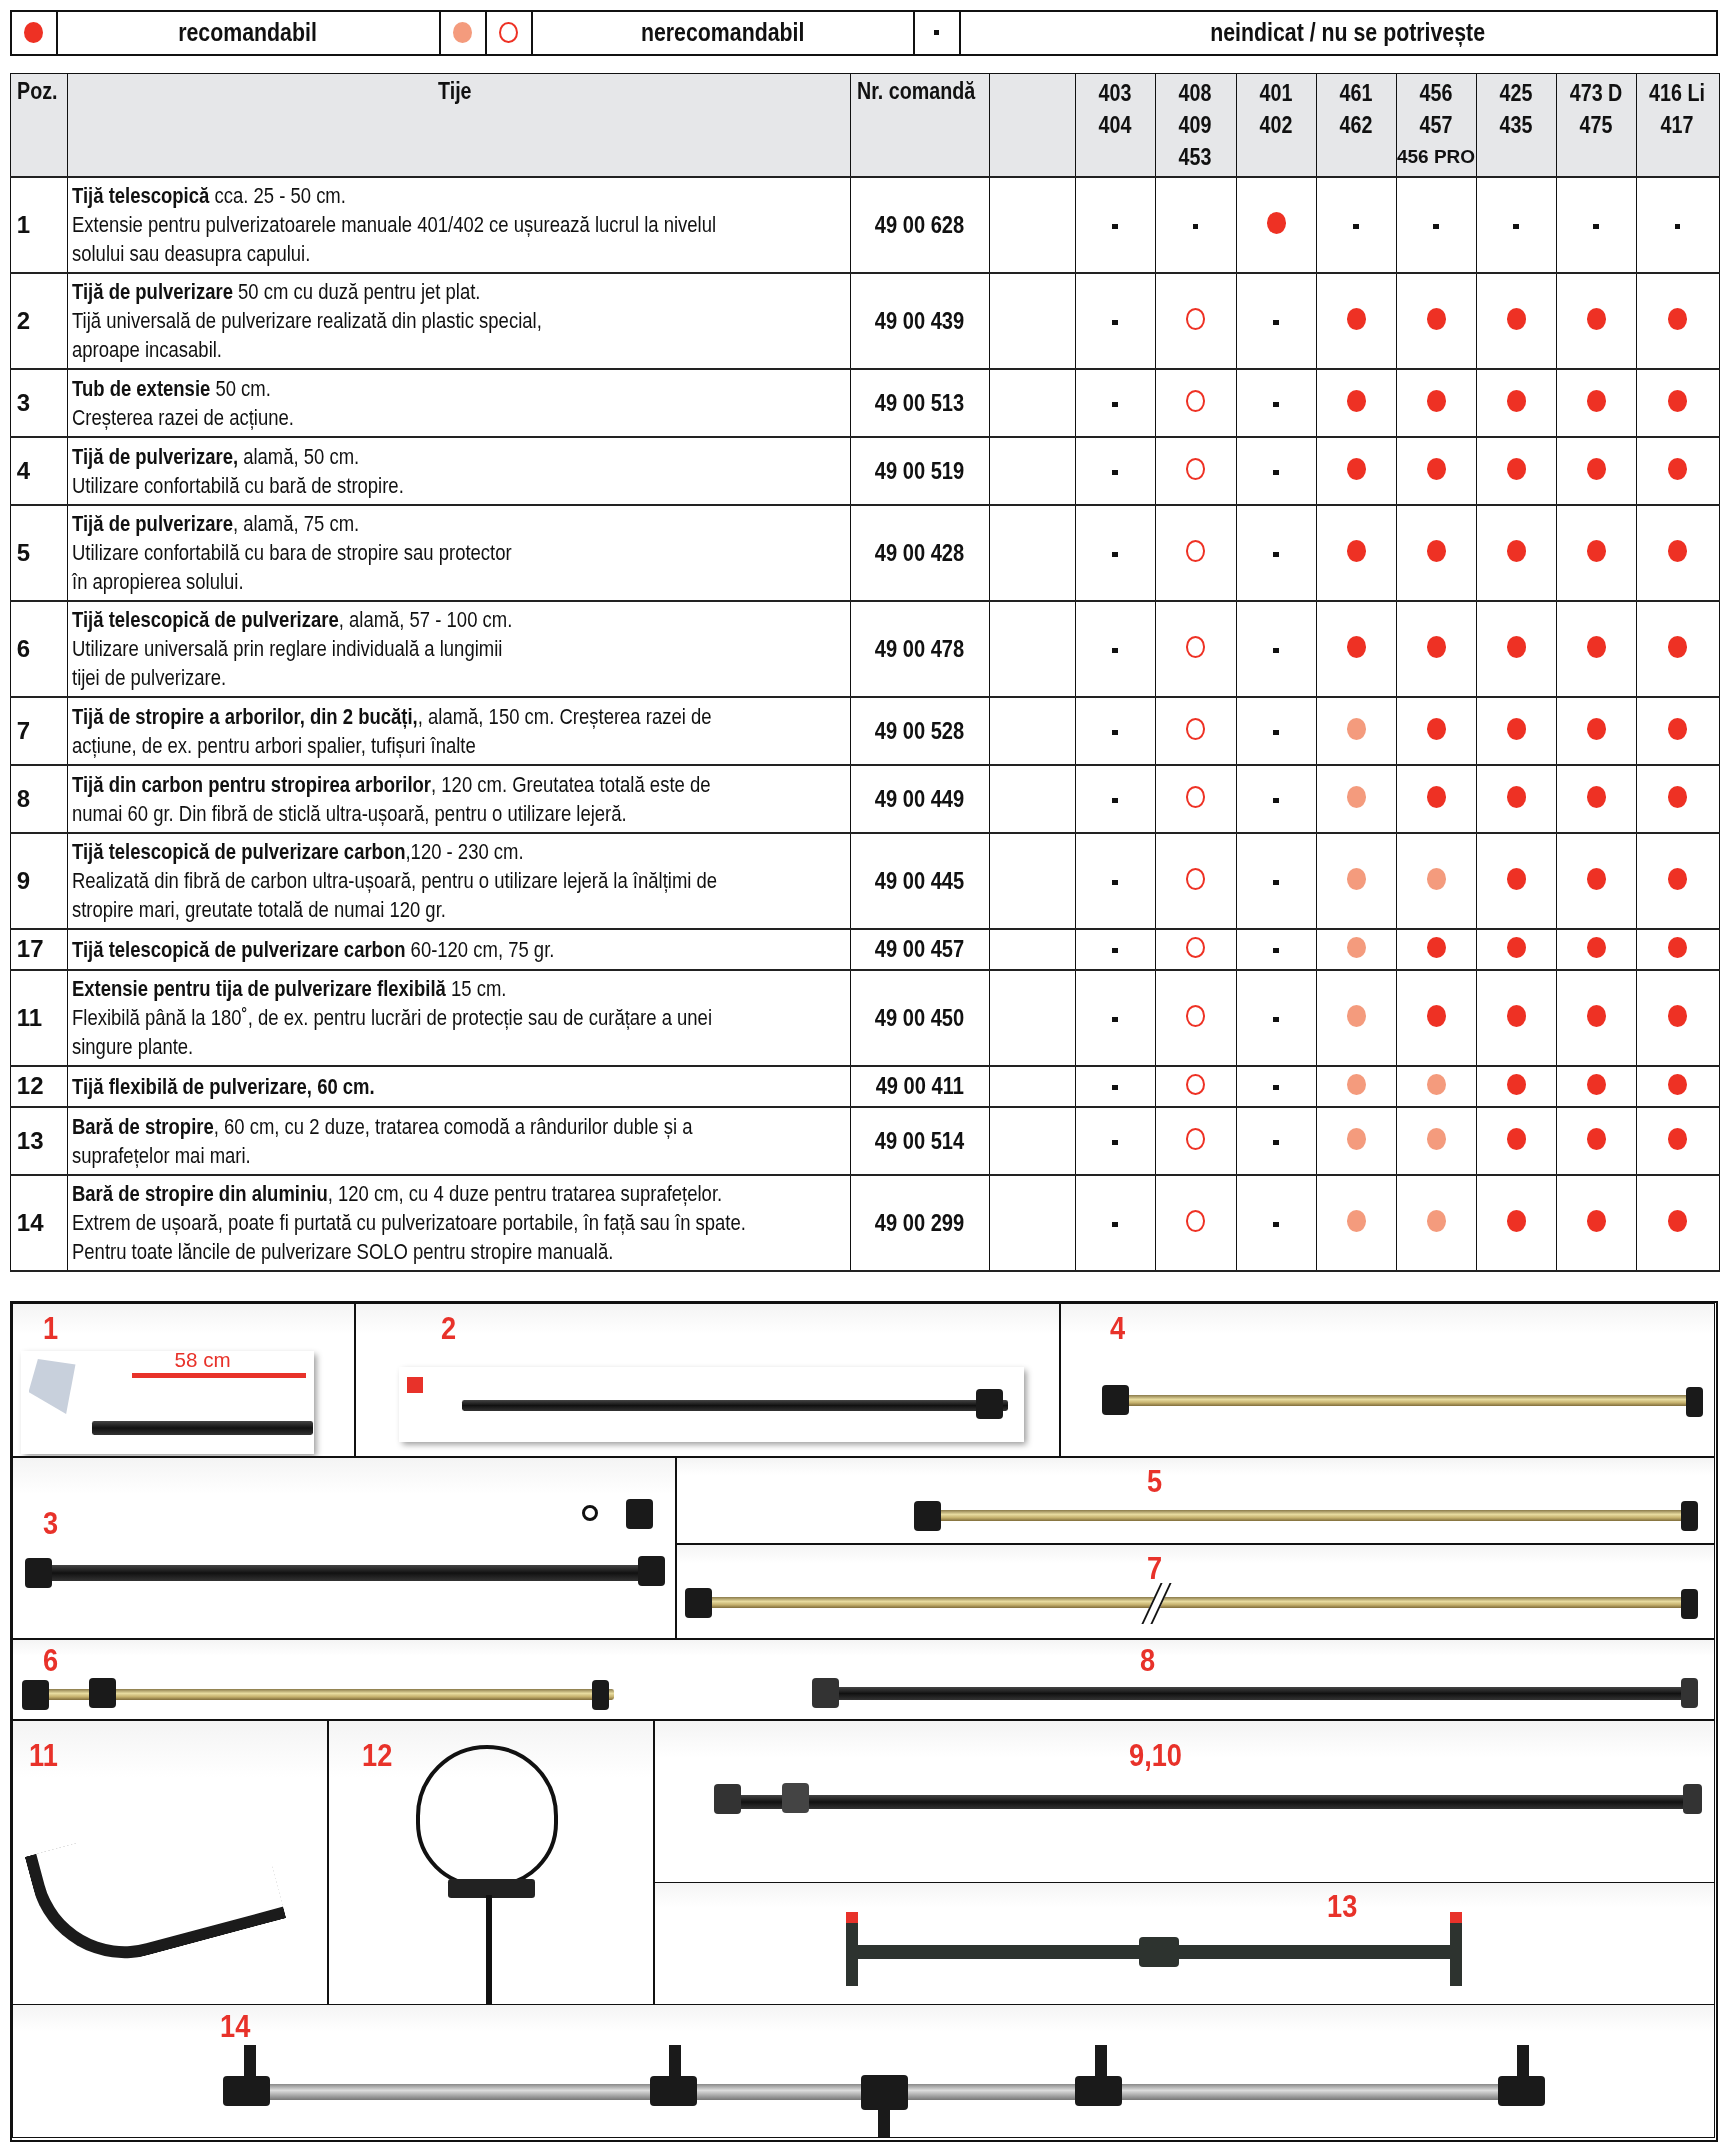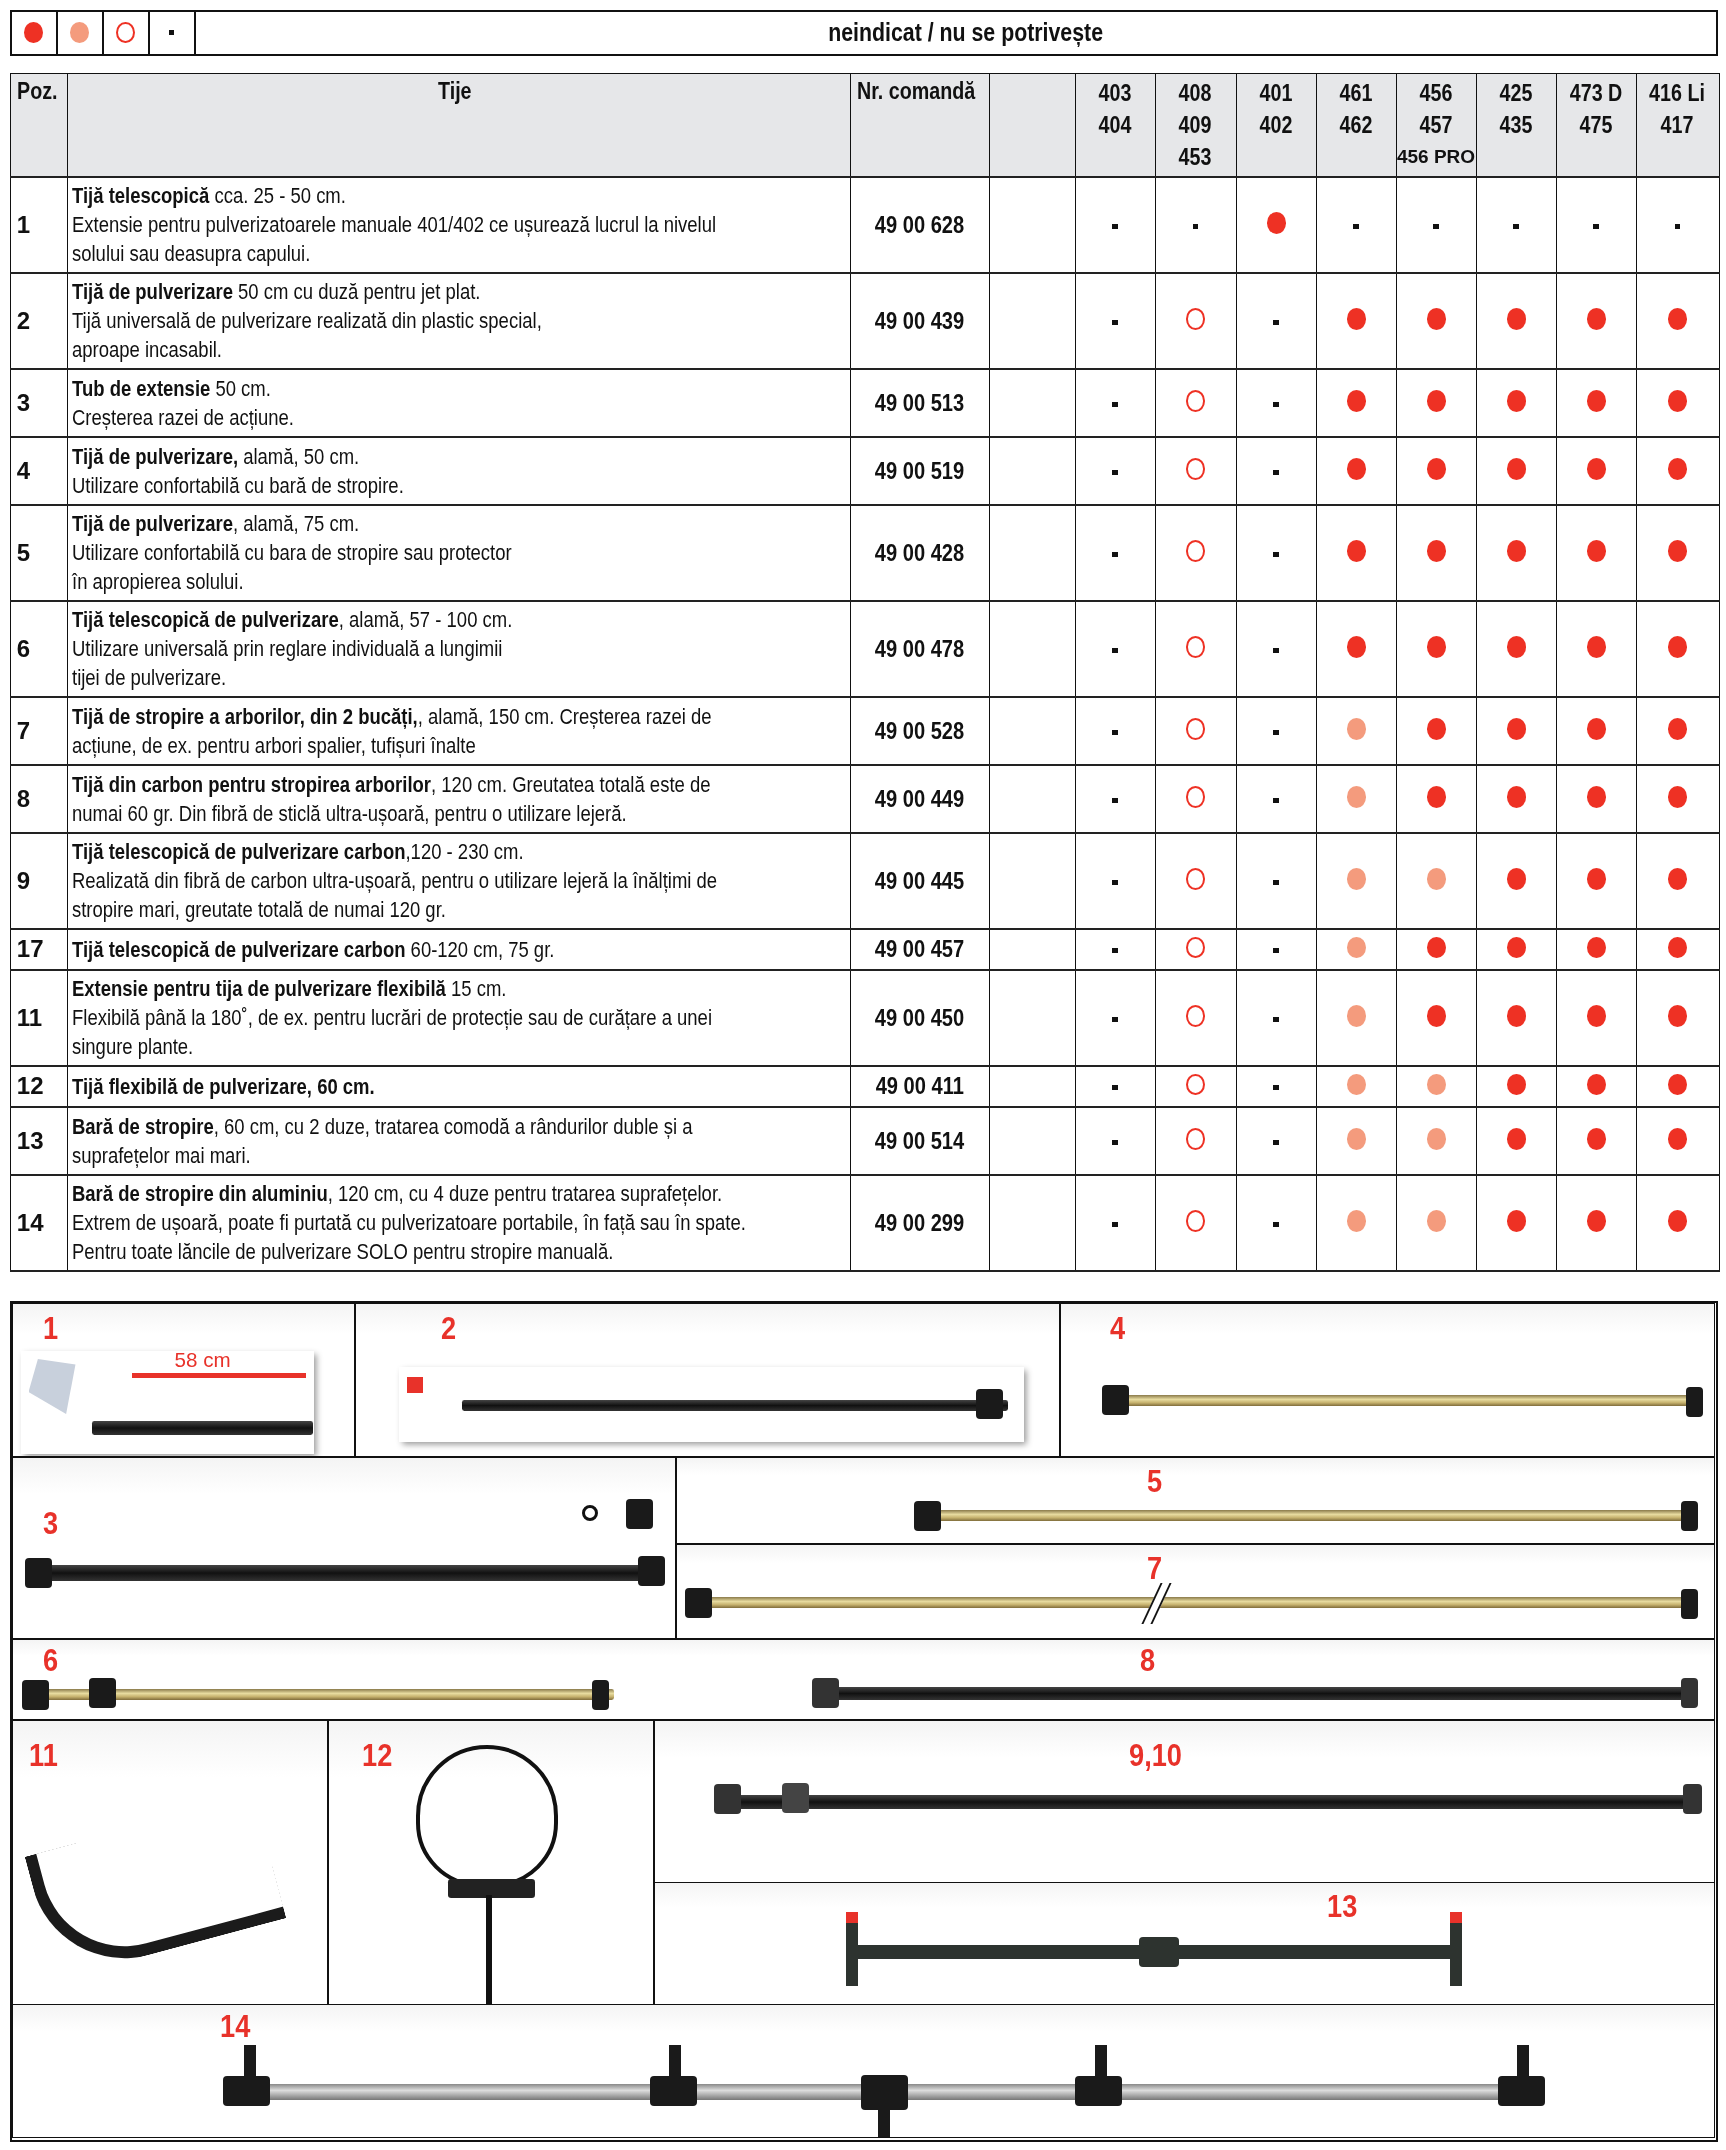--- a/index.html
+++ b/index.html
@@ -50,25 +50,31 @@
   .cap { position: absolute; width: 27px; height: 30px; background: #1a1a1a; border-radius: 4px; }
   .tee { position: absolute; width: 12.7px; height: 47px; background: #1a1a1a; }
 </style>
 </head>
 <body>
 
 <div class="legend">
   <div class="lg-sym">
       <span class="dot full"></span>
     </div>
+  <div class="lg-lbl1">
+      <span class="cond">recomandabil</span>
+    </div>
   <div class="lg-sym">
       <span class="dot light"></span>
     </div>
   <div class="lg-sym">
       <span class="dot empty"></span>
+    </div>
+  <div class="lg-lbl3">
+      <span class="cond">nerecomandabil</span>
     </div>
   <div class="lg-sym">
       <span class="dash"></span>
     </div>
   <div class="lg-lbl4">
       <span class="cond">neindicat / nu se potrivește</span>
     </div>
 </div>
 
 <table class="main">

